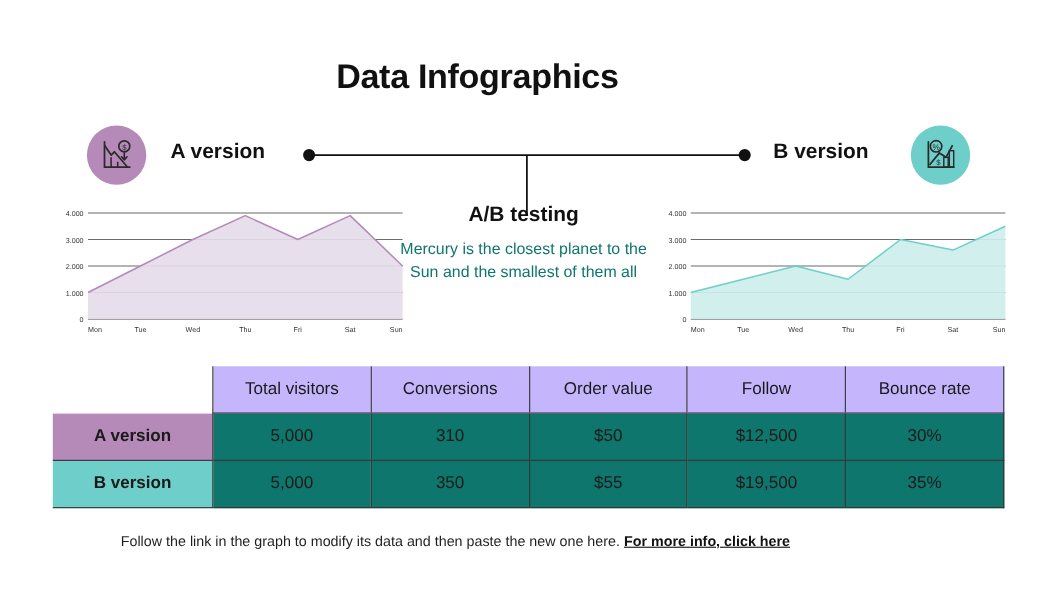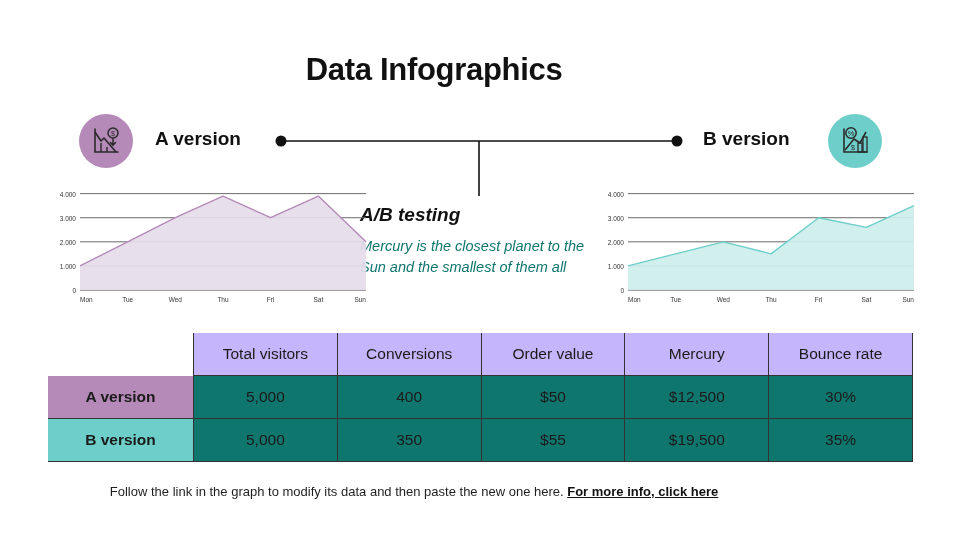--- a/index.html
+++ b/index.html
@@ -57,23 +57,23 @@
     align-items: center;
     justify-content: center;
   }
   #badge-a { left: 79px; top: 114px; background: #b58ab8; }
   #badge-b { left: 828px; top: 114px; background: #6ecfca; }
 
   
   #center-block {
     position: absolute;
     left: 360px;
-    top: 204px;
+    top: 185px;
     width: 232px;
-    font-style: italic;
+    text-align: center;
   }
   #center-heading {
     font-size: 19px;
     font-weight: bold;
     color: #111111;
     margin-bottom: 10px;
   }
   #center-body {
     font-size: 14.5px;
     line-height: 1.42;
@@ -236,29 +236,29 @@
     <text x="318" y="124" text-anchor="end" font-size="6.5" fill="#333333" font-family="'Liberation Sans', sans-serif">Sun</text>
   </svg>
 
 <table id="ab-table">
   <thead>
     <tr>
       <th class="corner-cell"></th>
       <th class="col-head">Total visitors</th>
       <th class="col-head">Conversions</th>
       <th class="col-head">Order value</th>
-      <th class="col-head">Mercury</th>
+      <th class="col-head">Follow</th>
       <th class="col-head">Bounce rate</th>
     </tr>
   </thead>
   <tbody>
     <tr class="row-a">
       <td class="row-label">A version</td>
       <td class="data-cell">5,000</td>
-      <td class="data-cell">400</td>
+      <td class="data-cell">310</td>
       <td class="data-cell">$50</td>
       <td class="data-cell">$12,500</td>
       <td class="data-cell">30%</td>
     </tr>
     <tr class="row-b">
       <td class="row-label">B version</td>
       <td class="data-cell">5,000</td>
       <td class="data-cell">350</td>
       <td class="data-cell">$55</td>
       <td class="data-cell">$19,500</td>

